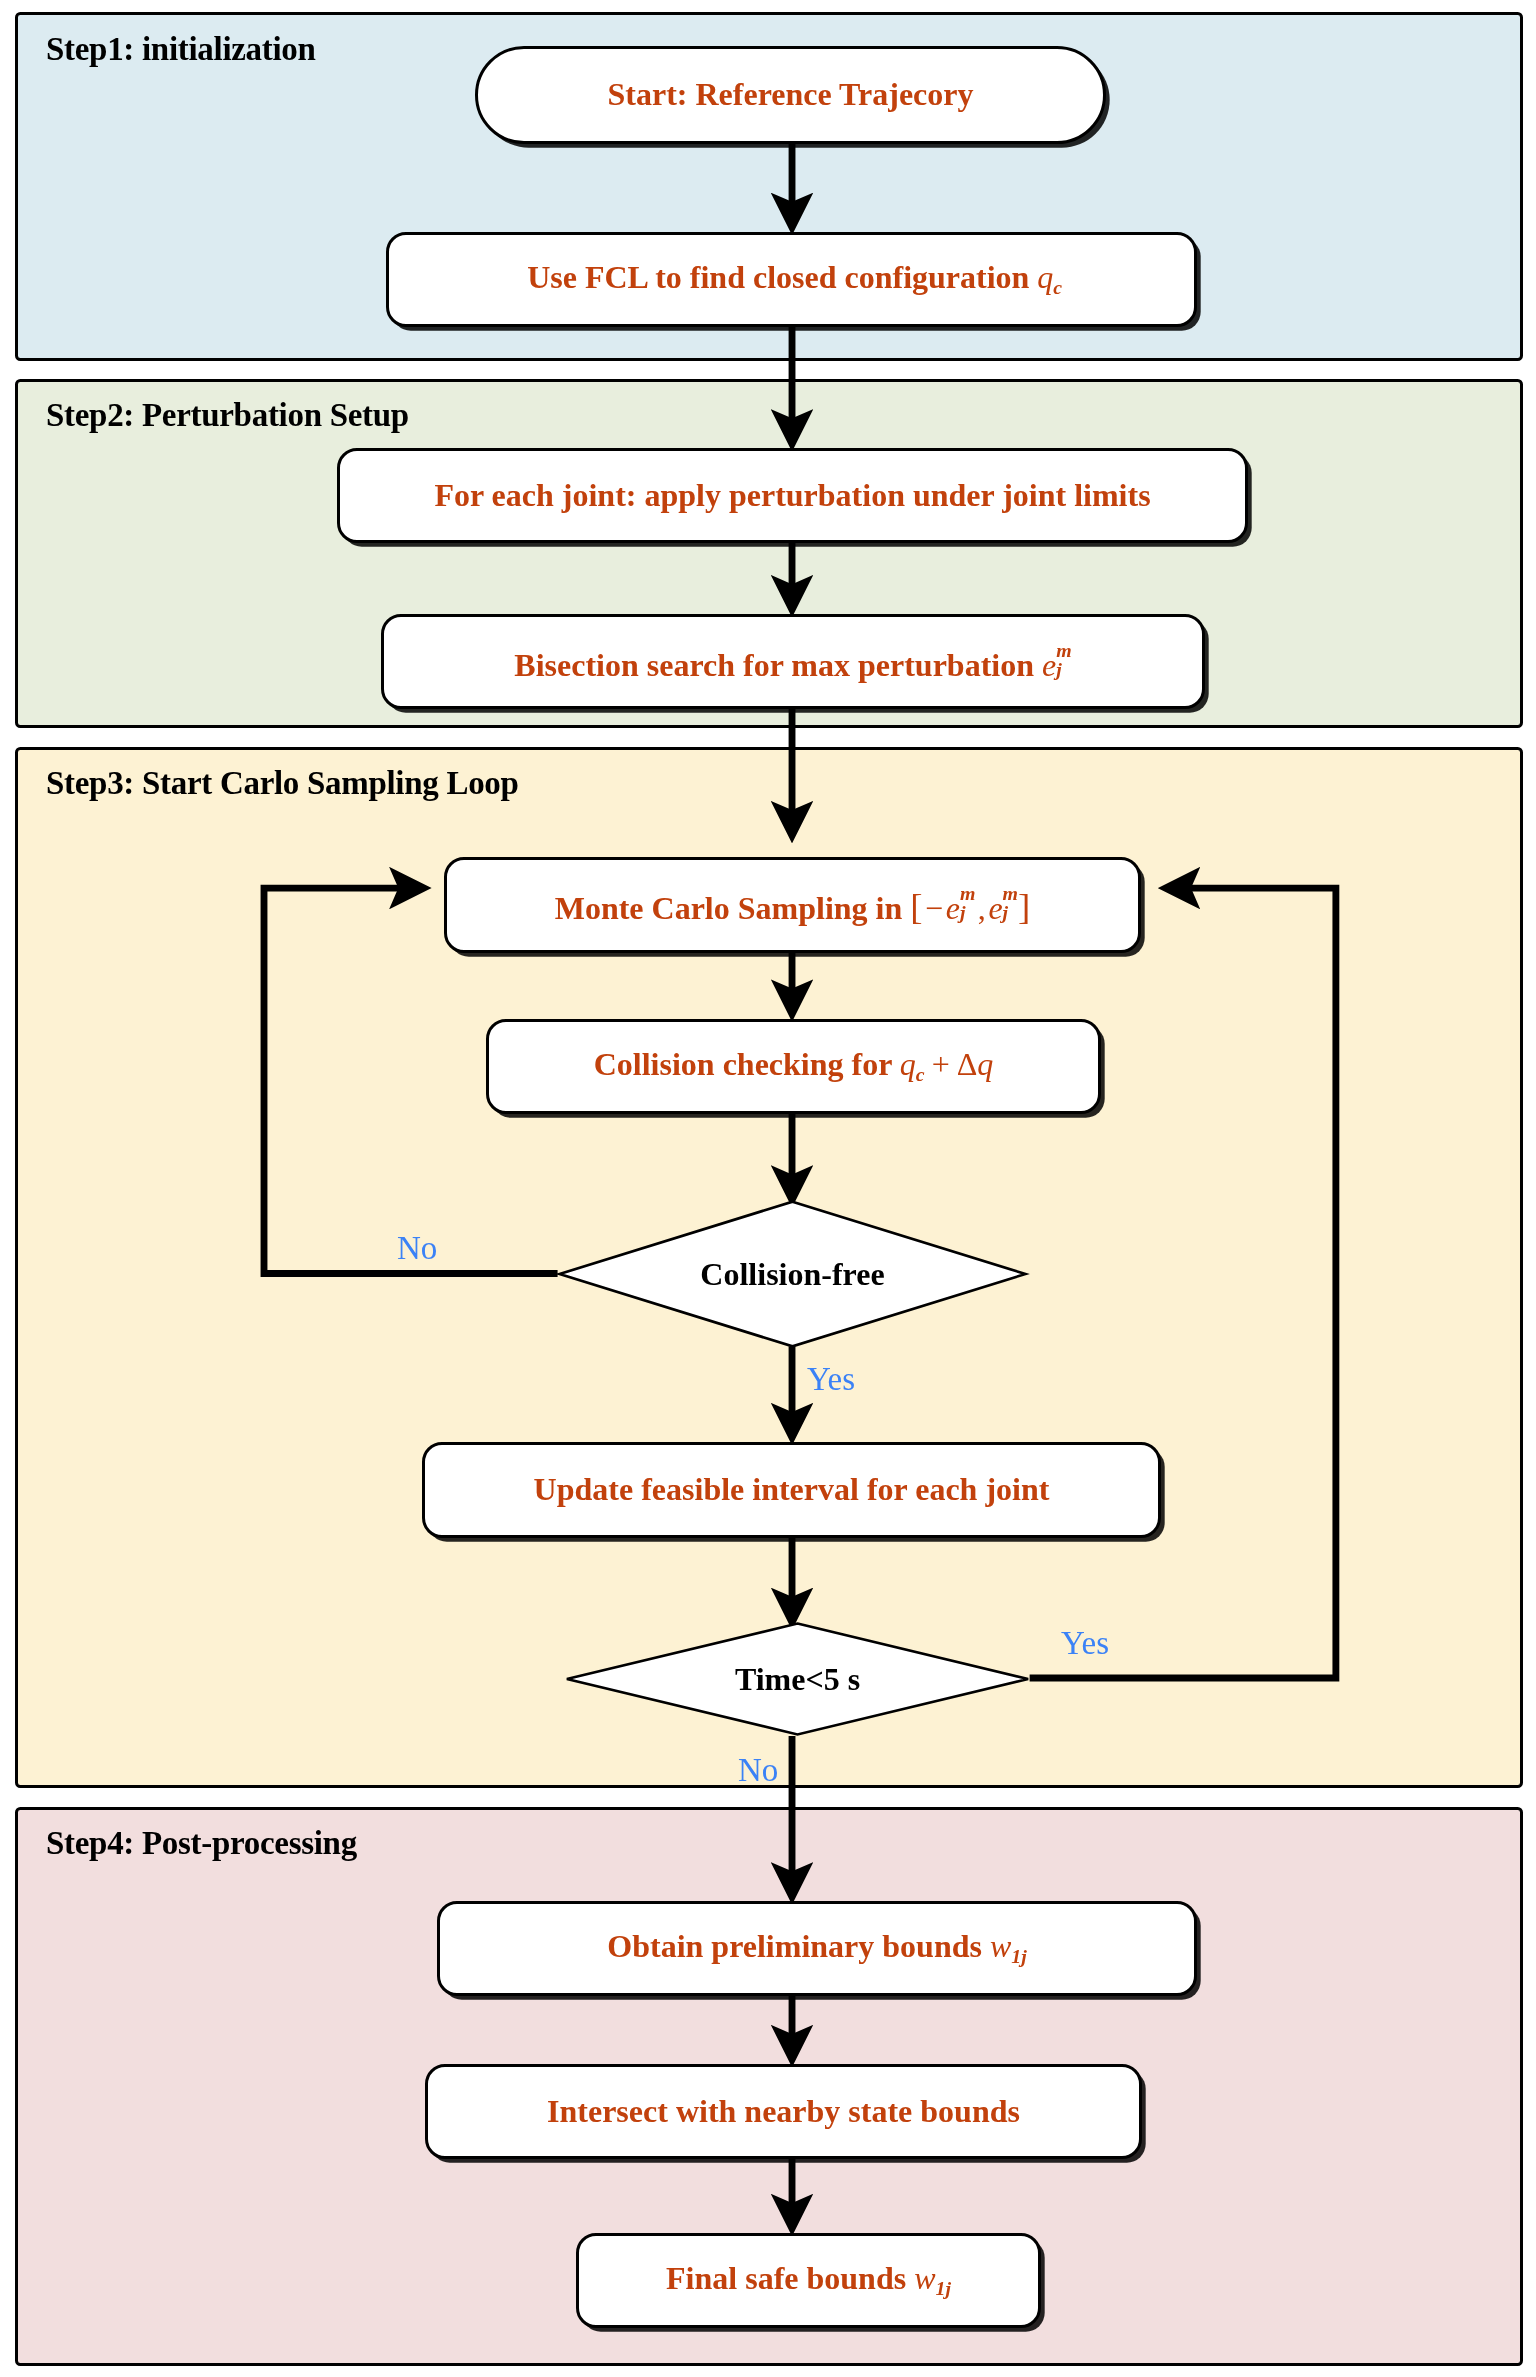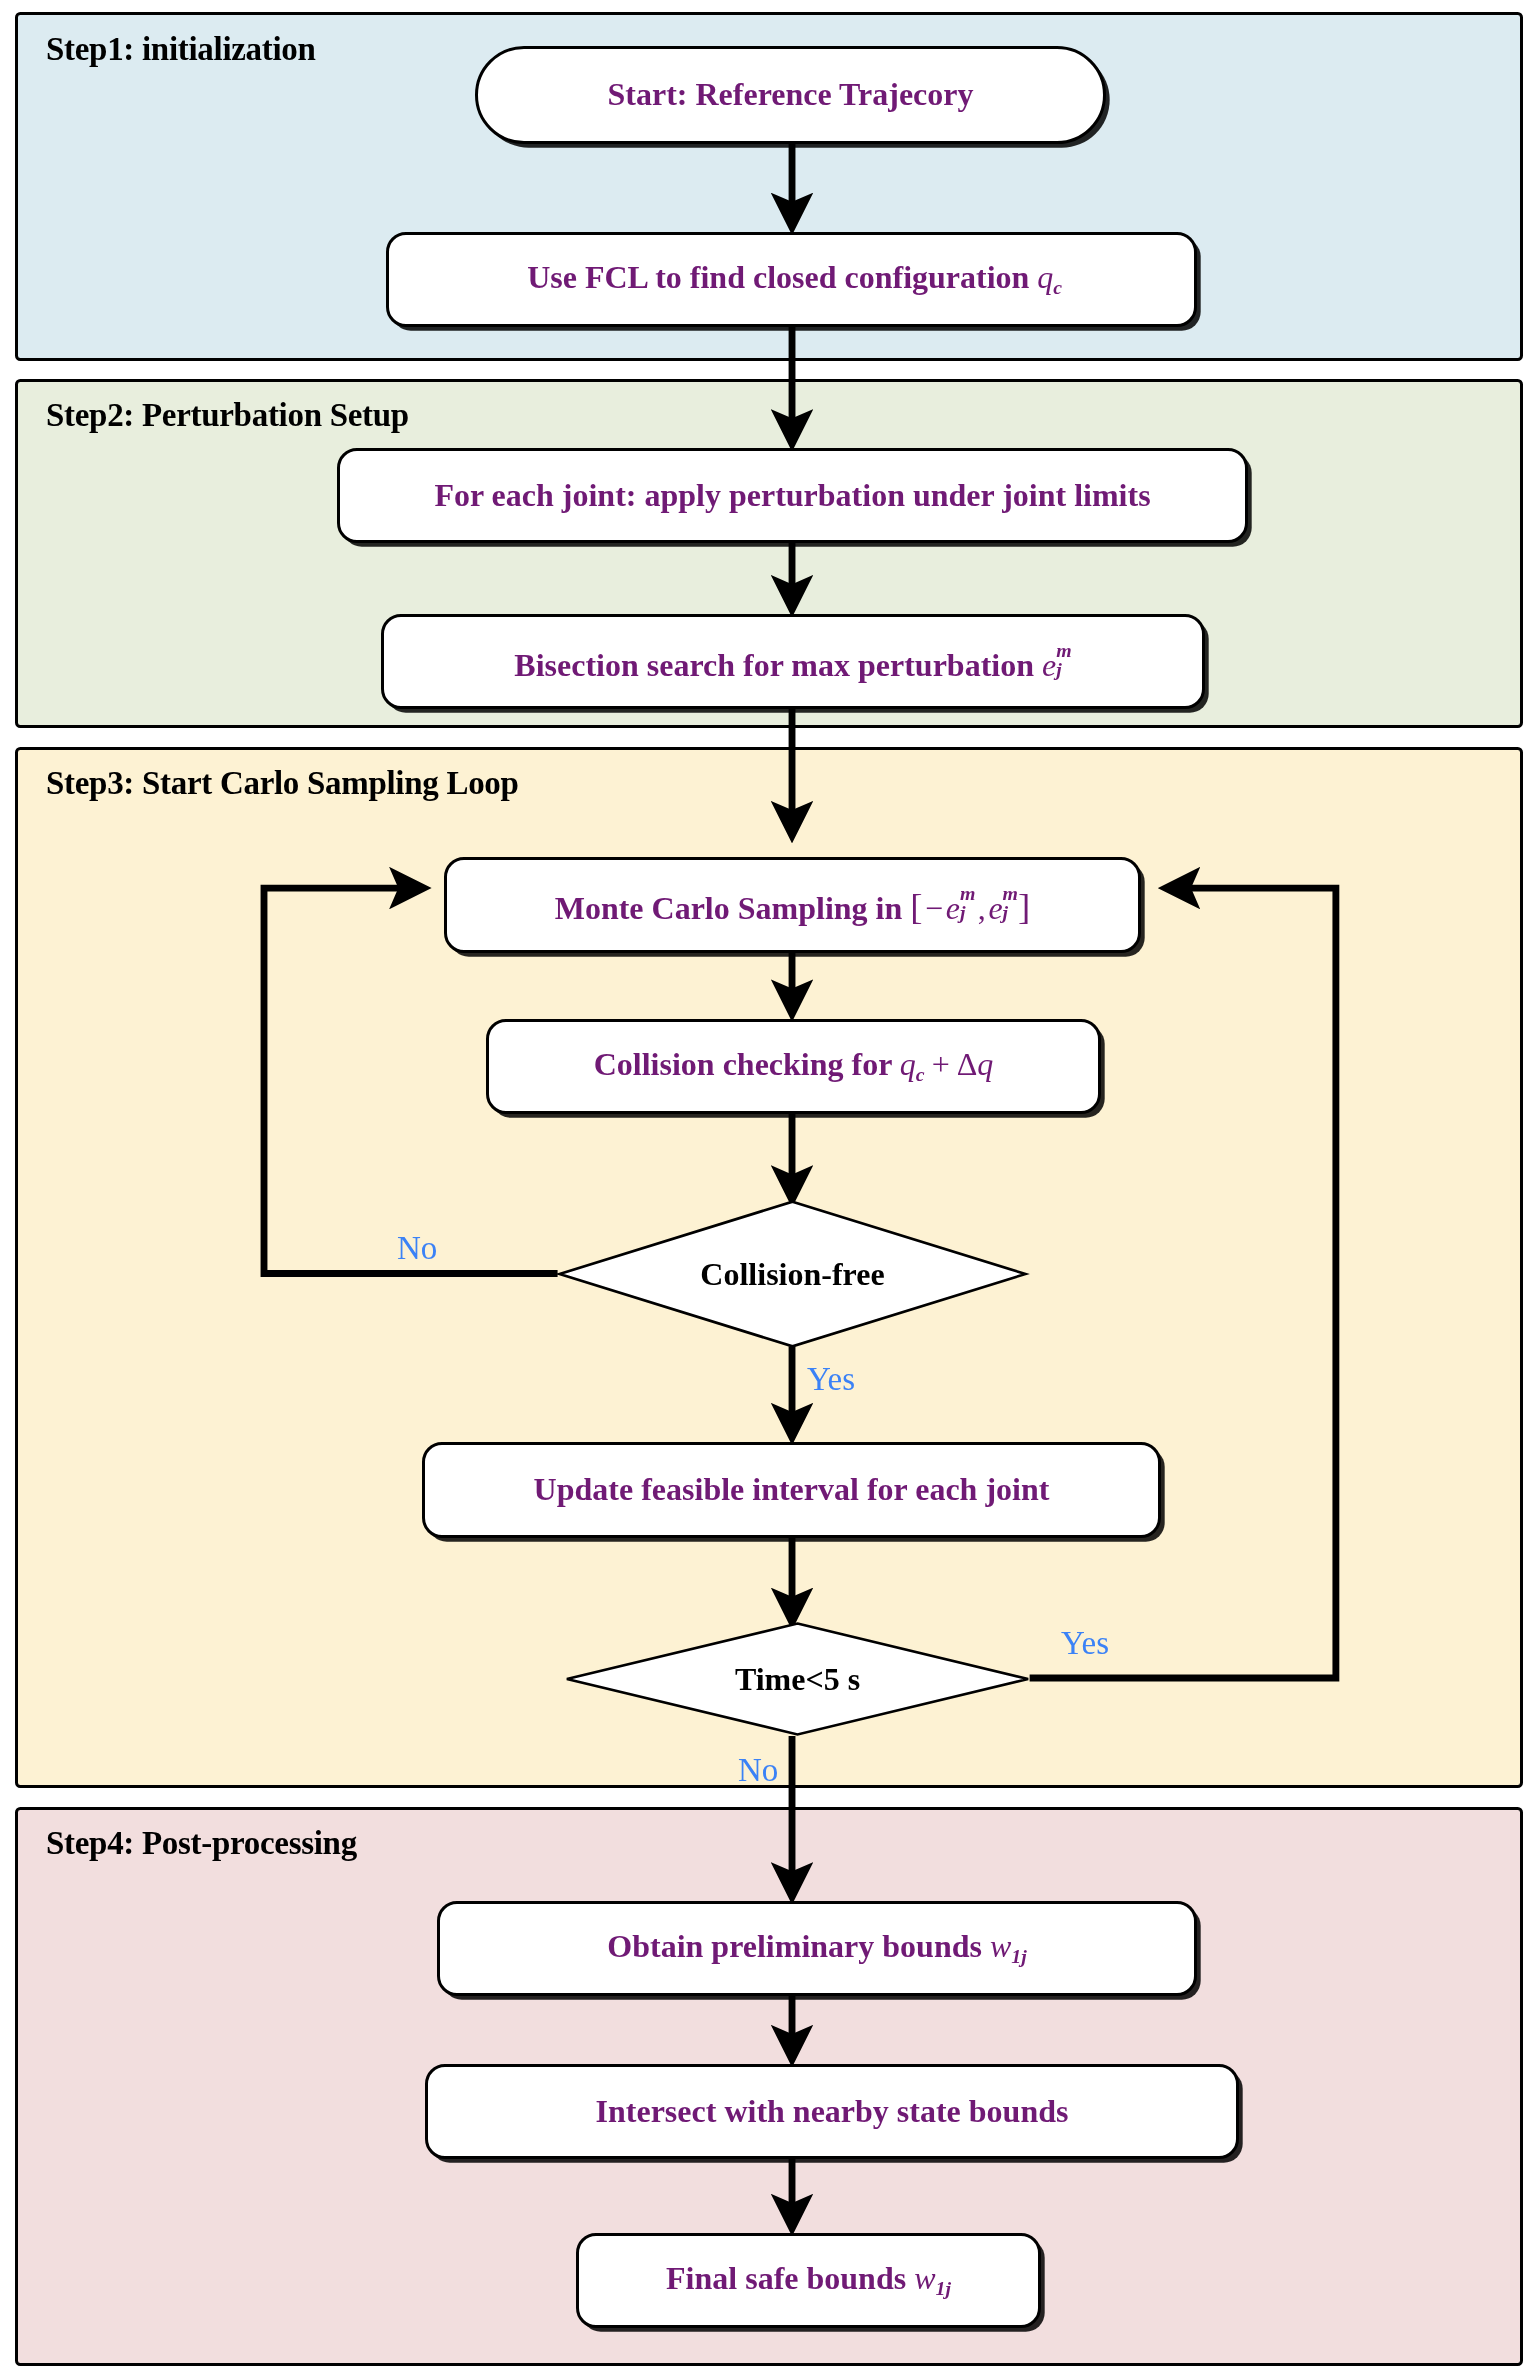--- a/index.html
+++ b/index.html
@@ -44,21 +44,21 @@
   .node {
     position: absolute;
     box-sizing: border-box;
     background: #ffffff;
     border: 3.2px solid #000000;
     border-radius: 20px;
     display: flex;
     align-items: center;
     justify-content: center;
     text-align: center;
-    color: #701a75;
+    color: #c2410c;
     font-weight: bold;
     box-shadow: 4.8px 4.8px 0 -1.1px rgba(0,0,0,0.85);
     padding: 0 13.7px;
     line-height: 1.05;
   }
 
   
   .diamond-wrap {
     position: absolute;
   }
@@ -205,21 +205,21 @@
     </svg>
     <div class="diamond-label" style="font-size:32px;">Time&lt;5 s</div>
   </div>
 
   <div class="node" id="n-prelim" style="left:437px; top:1901px; width:760px; height:95px; font-size:32px;">
     <span>
       <span>Obtain preliminary bounds </span><span class="mi">w</span><span class="sub">1j</span>
     </span>
   </div>
 
-  <div class="node" id="n-intersect" style="left:425px; top:2064px; width:814px; height:95px; font-size:32px;">
+  <div class="node" id="n-intersect" style="left:425px; top:2064px; width:717px; height:95px; font-size:32px;">
     <span>Intersect with nearby state bounds</span>
   </div>
 
   <div class="node" id="n-final" style="left:576px; top:2233px; width:465px; height:95px; font-size:32px;">
     <span>
       <span>Final safe bounds </span><span class="mi">w</span><span class="sub">1j</span>
     </span>
   </div>
 
   <div class="edge-label" style="left:397px; top:1230px; font-size:33px;">No</div>

